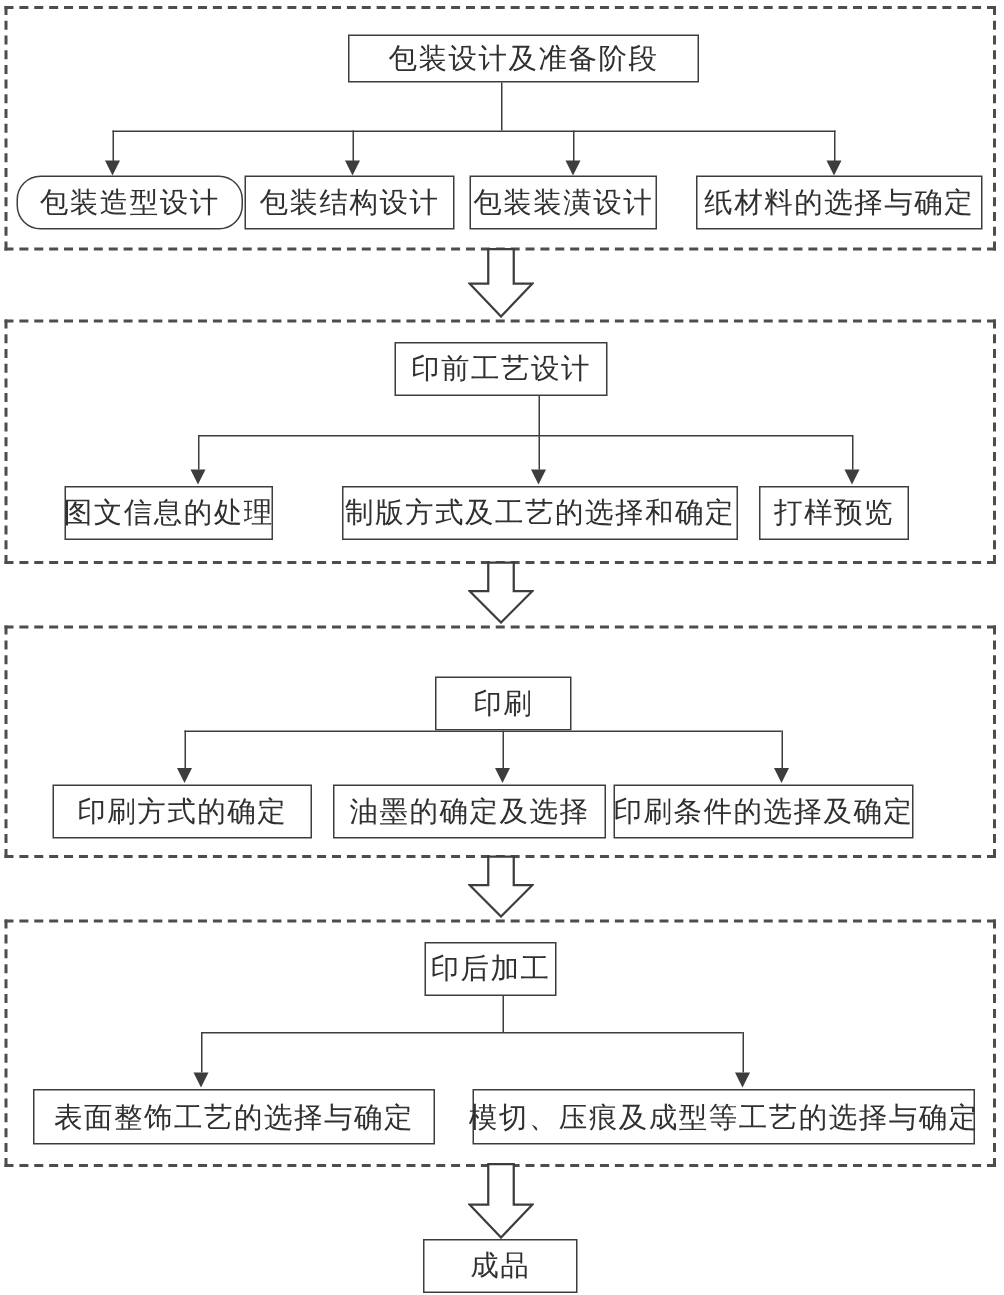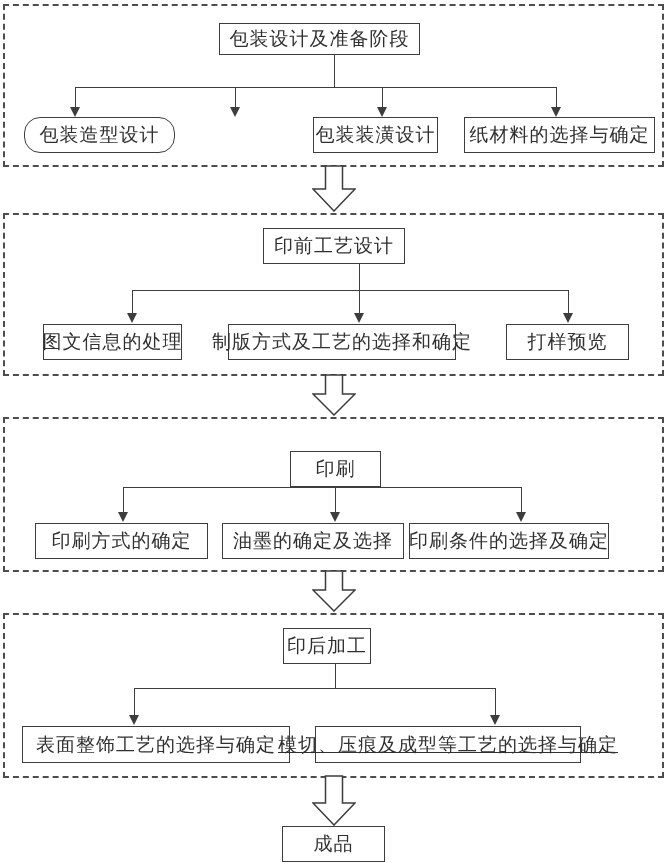--- a/index.html
+++ b/index.html
@@ -44,56 +44,57 @@
   .block-arrow{position:absolute;z-index:4;}
   .block-arrow polygon{fill:var(--background);stroke:var(--line);stroke-width:1.5;}
 </style>
 </head>
 <body>
 
 <div id="canvas">
 
   <div class="section" style="top:4px;height:163px;"></div>
 
-  <div class="node" style="left:219px;top:23px;width:201px;height:32px;">包装设计及准备阶段</div>
+  <div class="node" style="left:232px;top:23px;width:234px;height:32px;">包装设计及准备阶段</div>
 
   <div class="vline" style="left:334px;top:54px;height:33px;"></div>
   <div class="hline" style="left:75px;top:87px;width:482px;"></div>
   <div class="vline" style="left:75px;top:87px;height:21px;"></div>
   <div class="vline" style="left:235px;top:87px;height:21px;"></div>
   <div class="vline" style="left:382px;top:87px;height:21px;"></div>
   <div class="vline" style="left:556px;top:87px;height:21px;"></div>
   <div class="arrowhead" style="left:70px;top:107px;"></div>
   <div class="arrowhead" style="left:230px;top:107px;"></div>
   <div class="arrowhead" style="left:377px;top:107px;"></div>
   <div class="arrowhead" style="left:551px;top:107px;"></div>
 
-  <div class="node" style="left:24px;top:117px;width:151px;height:36px;border-radius:16px;">包装造型设计</div>
+  <div class="node" style="left:11px;top:117px;width:151px;height:36px;border-radius:16px;">包装造型设计</div>
+  <div class="node" style="left:163px;top:117px;width:140px;height:36px;">包装结构设计</div>
   <div class="node" style="left:313px;top:117px;width:125px;height:36px;">包装装潢设计</div>
   <div class="node" style="left:464px;top:117px;width:191px;height:36px;">纸材料的选择与确定</div>
 
   <svg class="block-arrow" style="left:312px;top:165px;" width="44" height="47" viewBox="0 0 44 47">
     <polygon points="13.5,1 30.5,1 30.5,24 43,24 22,46 1,24 13.5,24"></polygon>
   </svg>
 
   <div class="section" style="top:213px;height:163px;"></div>
 
   <div class="node" style="left:263px;top:228px;width:142px;height:36px;">印前工艺设计</div>
 
   <div class="vline" style="left:359px;top:263px;height:50px;"></div>
   <div class="hline" style="left:132px;top:290px;width:436px;"></div>
   <div class="vline" style="left:132px;top:290px;height:23px;"></div>
   <div class="vline" style="left:568px;top:290px;height:23px;"></div>
   <div class="arrowhead" style="left:127px;top:313px;"></div>
   <div class="arrowhead" style="left:354px;top:313px;"></div>
   <div class="arrowhead" style="left:563px;top:313px;"></div>
 
   <div class="node" style="left:43px;top:324px;width:139px;height:36px;">图文信息的处理</div>
-  <div class="node" style="left:228px;top:324px;width:228px;height:36px;">制版方式及工艺的选择和确定</div>
-  <div class="node" style="left:506px;top:324px;width:123px;height:36px;">打样预览</div>
+  <div class="node" style="left:228px;top:324px;width:264px;height:36px;">制版方式及工艺的选择和确定</div>
+  <div class="node" style="left:506px;top:324px;width:100px;height:36px;">打样预览</div>
 
   <svg class="block-arrow" style="left:312px;top:374px;" width="44" height="42" viewBox="0 0 44 42">
     <polygon points="13.5,1 30.5,1 30.5,20 43,20 22,41 1,20 13.5,20"></polygon>
   </svg>
 
   <div class="section" style="top:417px;height:155px;"></div>
 
   <div class="node" style="left:290px;top:427px;width:91px;height:36px;margin-top:24px;">印刷</div>
 
   <div class="vline" style="left:335px;top:462px;height:51px;"></div>
@@ -117,21 +118,21 @@
   <div class="node" style="left:283px;top:628px;width:88px;height:36px;">印后加工</div>
 
   <div class="vline" style="left:335px;top:663px;height:25px;"></div>
   <div class="hline" style="left:134px;top:688px;width:361px;"></div>
   <div class="vline" style="left:134px;top:688px;height:27px;"></div>
   <div class="vline" style="left:495px;top:688px;height:27px;"></div>
   <div class="arrowhead" style="left:129px;top:715px;"></div>
   <div class="arrowhead" style="left:490px;top:715px;"></div>
 
   <div class="node" style="left:22px;top:726px;width:268px;height:37px;">表面整饰工艺的选择与确定</div>
-  <div class="node" style="left:315px;top:726px;width:266px;height:37px;text-decoration:underline;">模切、压痕及成型等工艺的选择与确定</div>
+  <div class="node" style="left:315px;top:726px;width:335px;height:37px;">模切、压痕及成型等工艺的选择与确定</div>
 
   <svg class="block-arrow" style="left:312px;top:775px;" width="44" height="51" viewBox="0 0 44 51">
     <polygon points="13.5,1 30.5,1 30.5,28 43,28 22,50 1,28 13.5,28"></polygon>
   </svg>
 
   <div class="node" style="left:282px;top:826px;width:103px;height:36px;">成品</div>
 
 </div>
 
 </body></html>

